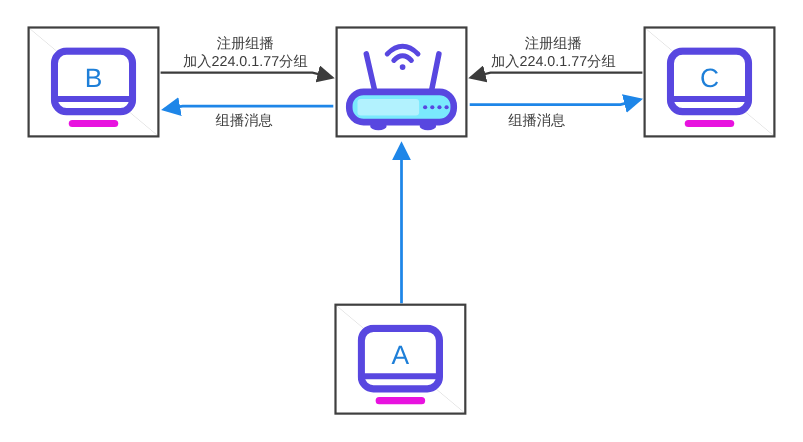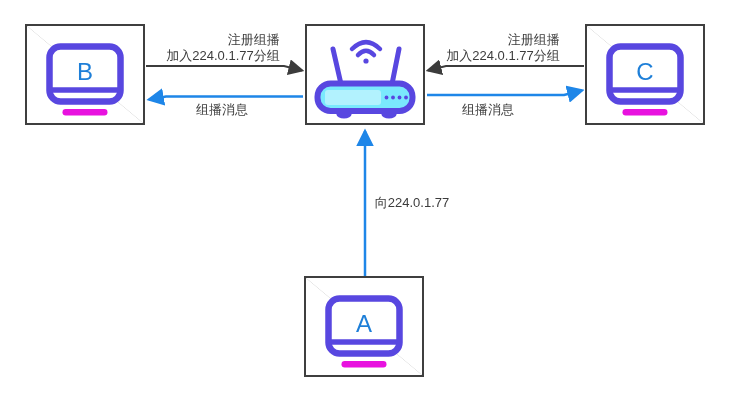--- a/index.html
+++ b/index.html
@@ -27,21 +27,21 @@
   #node-c{left:585px;top:24px;}
   #node-a{left:304px;top:276px;}
   .laptop{position:absolute;left:50%;top:17px;transform:translateX(-50%);}
   .letter{
     position:absolute;left:0;top:34px;width:100%;text-align:center;
     font-size:24px;line-height:24px;color:var(--letter_blue);
   }
   .router-svg{position:absolute;left:1px;top:1px;}
   
   .lbl{
-    position:absolute;transform:translateX(-50%);text-align:right;
+    position:absolute;transform:translateX(-50%);text-align:center;
     white-space:nowrap;color:var(--text_dark);font-size:13px;line-height:15.5px;
   }
   .lbl.send{line-height:16.5px;}
 </style>
 </head>
 <body>
 
 <div id="canvas">
 
   <svg id="edges" viewBox="0 0 730 402">
@@ -113,16 +113,15 @@
   <div class="lbl" style="left:503px;top:32px">
     <div>注册组播</div>
     <div>加入224.0.1.77分组</div>
   </div>
 
   <div class="lbl" style="left:222px;top:102px">组播消息</div>
 
   <div class="lbl" style="left:488px;top:102px">组播消息</div>
 
   <div class="lbl send" style="left:412px;top:195px">
-    <div>向224.0.1.77</div>
   </div>
 
 </div>
 
 </body></html>

